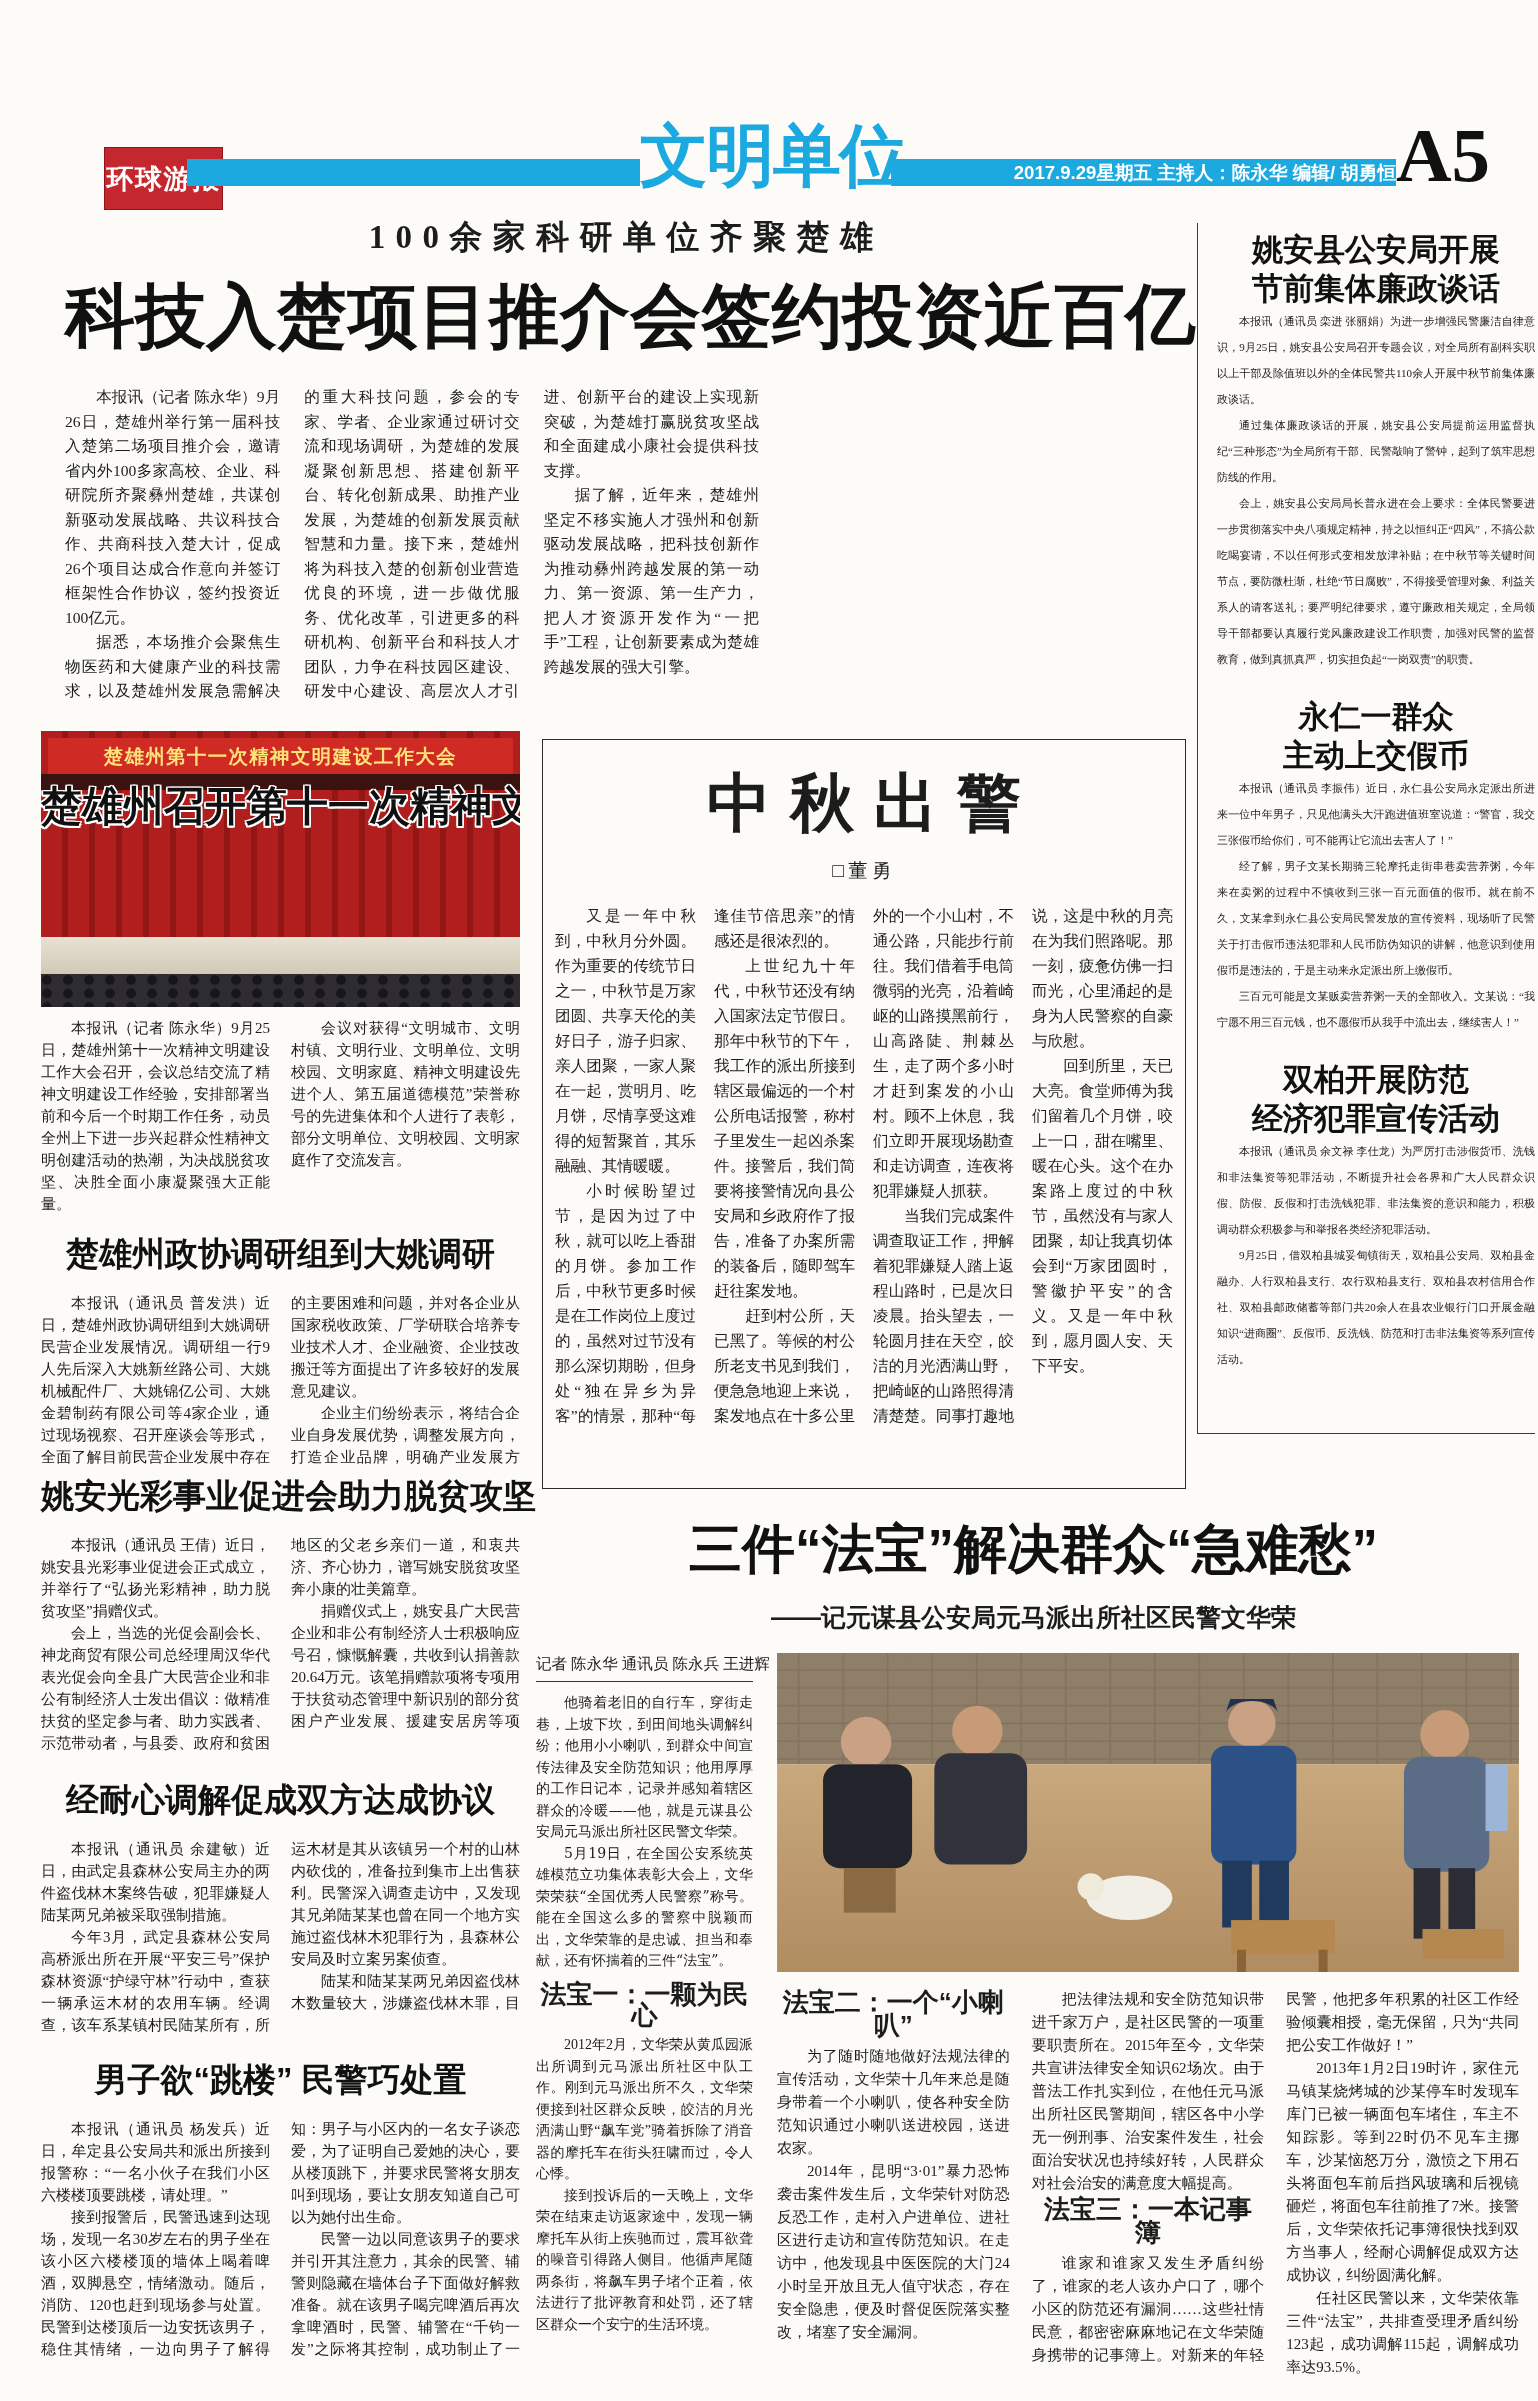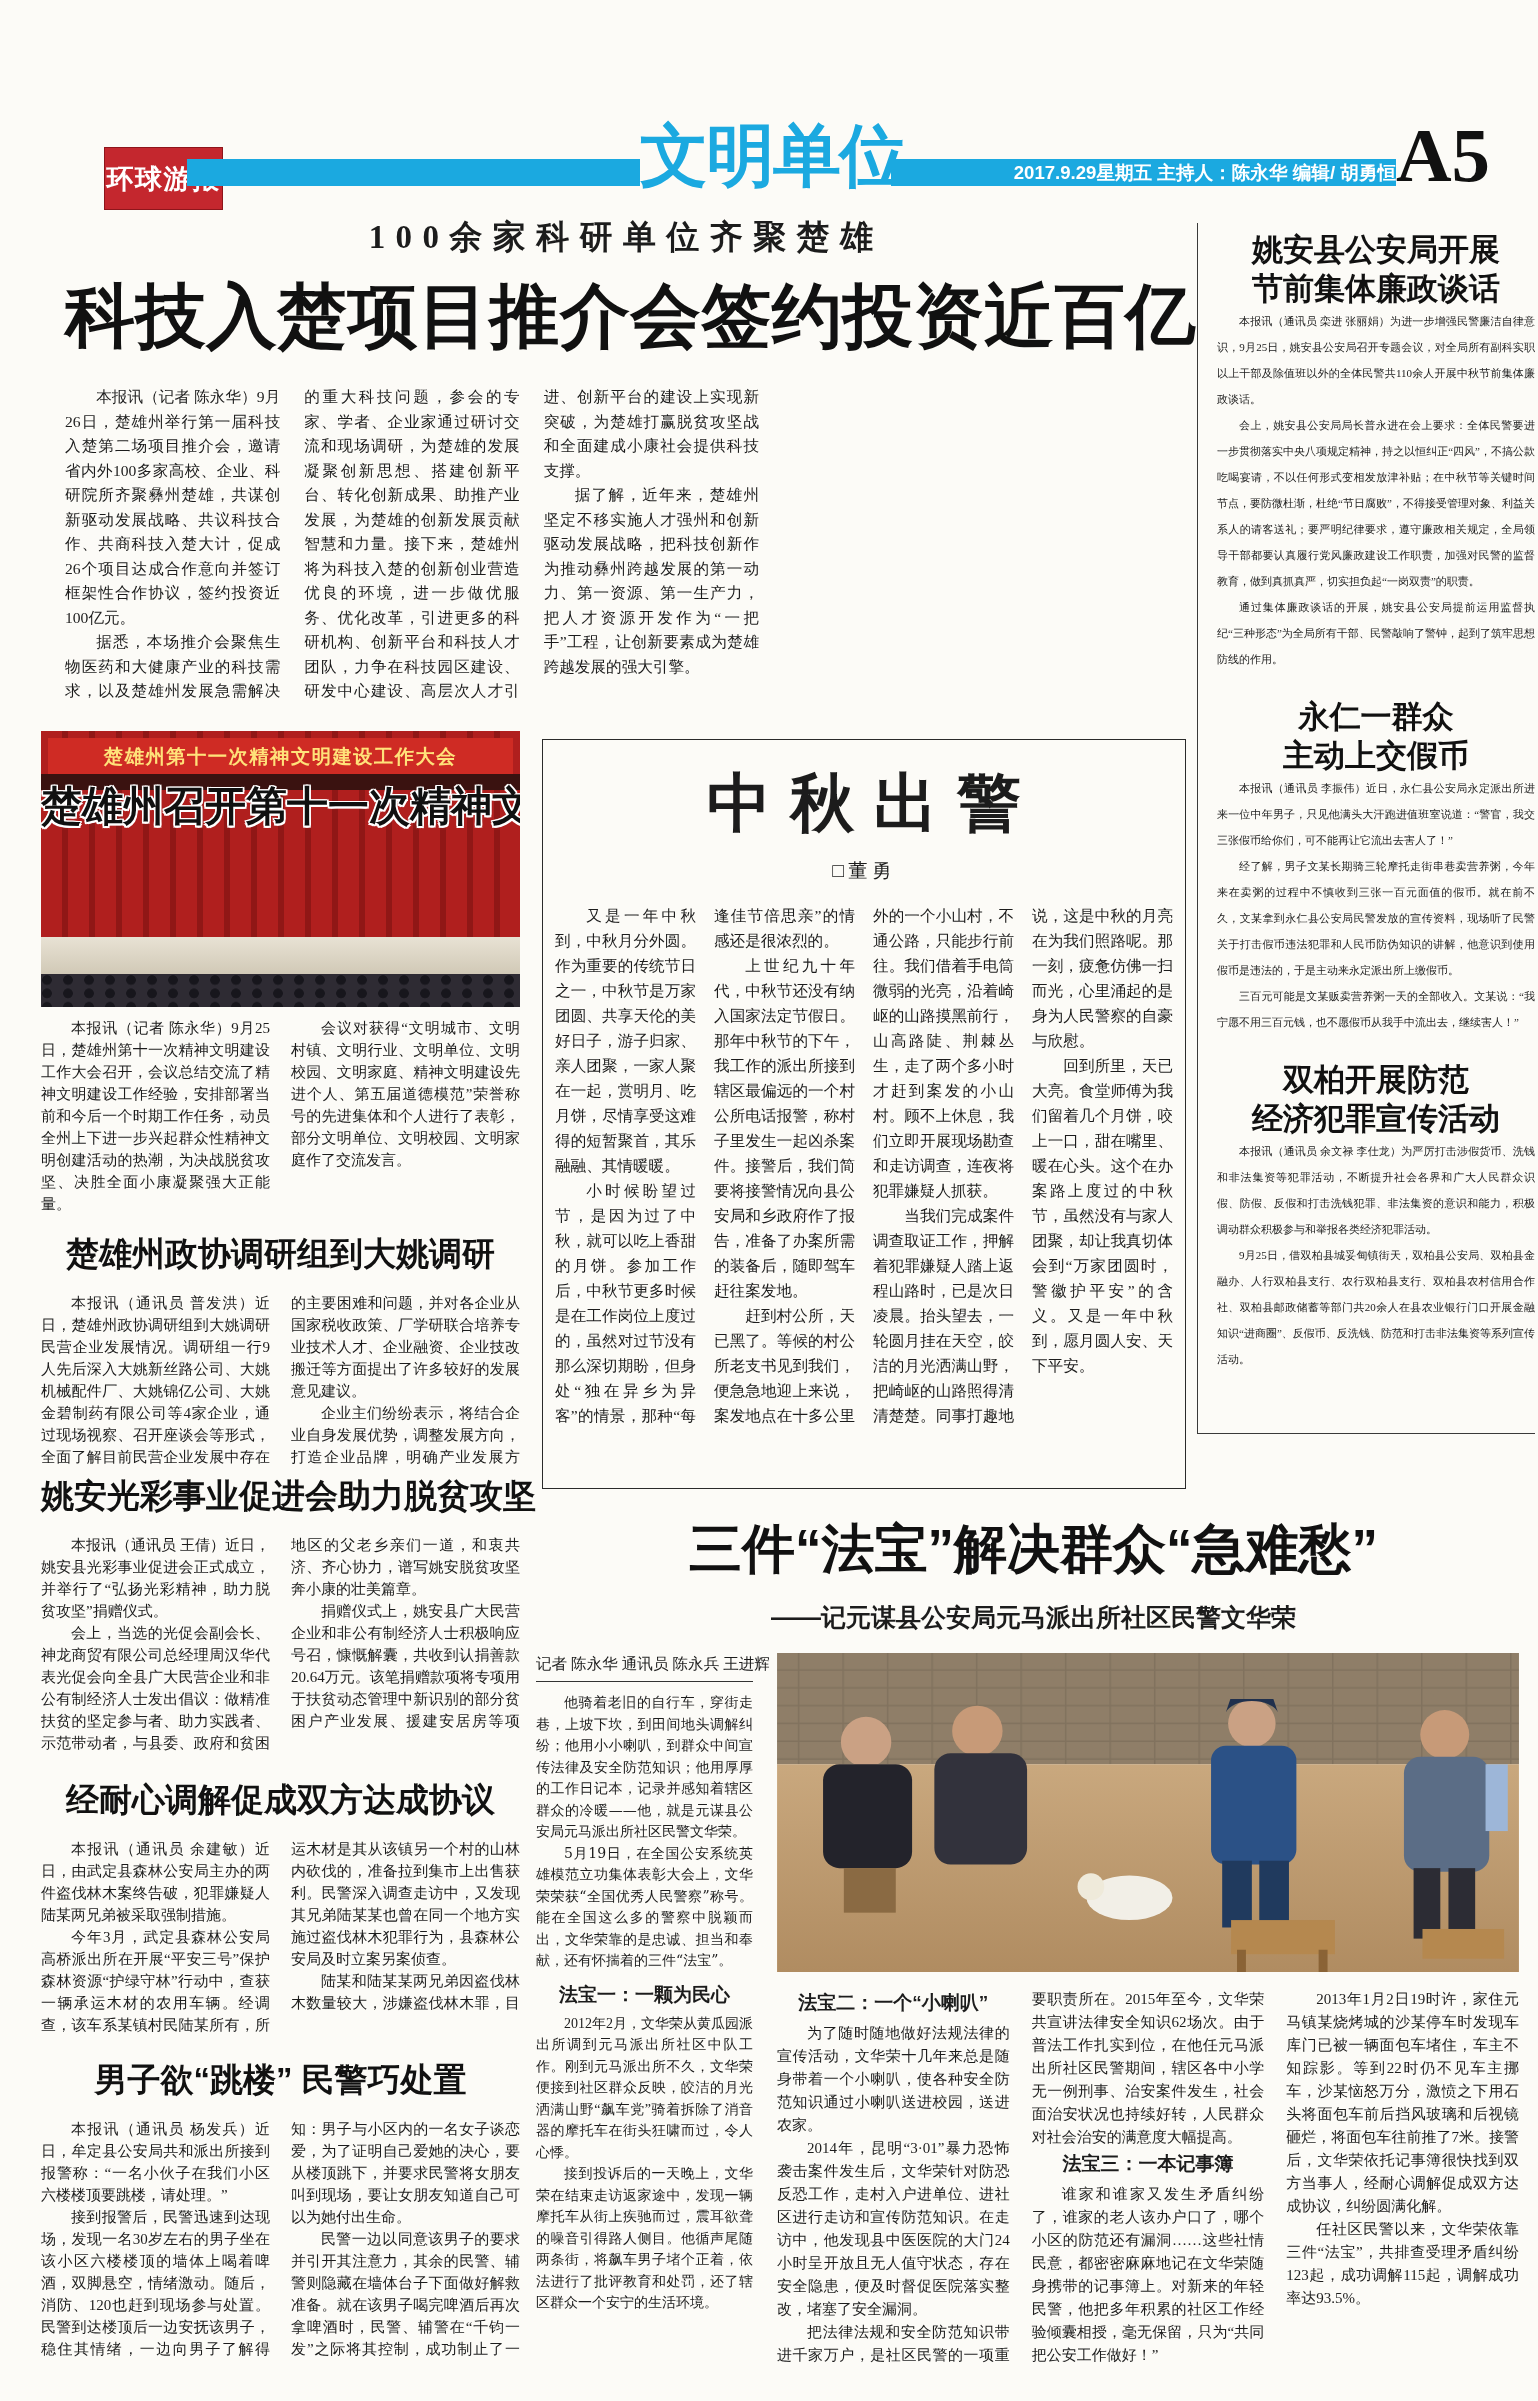--- a/index.html
+++ b/index.html
@@ -90,21 +90,21 @@
   
   .feature{position:absolute;left:536px;top:1514px;width:995px;}
   .feature h2{text-align:center;font-size:53px;font-weight:900;white-space:nowrap;}
   .feature .subtitle{text-align:center;font-size:25px;font-weight:bold;margin-top:15px;
       font-family:"Liberation Sans",sans-serif;}
   .feature-body{display:flex;margin-top:19.3px;}
   .f-left{width:217px;font-size:14px;line-height:21.5px;}
   .f-left .byline{font-size:15.6px;border-bottom:1.5px solid #333;padding-bottom:6px;
       margin-bottom:10.4px;text-align:center;white-space:nowrap;}
   .f-left .intro p{font-family:"DejaVu Serif",serif;}
-  .subhead{text-align:center;font-size:19px;font-weight:900;margin:12px 0 7.4px 0;
+  .subhead{text-align:center;font-size:26px;font-weight:900;margin:12px 0 7.4px 0;
       font-family:"Liberation Sans",sans-serif;}
   .f-right{width:742px;margin-left:24px;}
   .photo3{width:742px;height:319px;}
   .f-cols{margin-top:12px;column-count:3;column-gap:22px;font-size:15px;line-height:23px;
       height:405px;overflow:hidden;}
   .f-cols .subhead{margin-top:3px;}
 </style>
 </head>
 <body>
 
@@ -197,22 +197,22 @@
   <div class="hrule"></div>
 
   <div class="sidebar">
     <div class="side-article">
       <h3>
         <span>姚安县公安局开展</span><br>
         <span>节前集体廉政谈话</span>
       </h3>
       <div class="body">
         <p class="p">本报讯（通讯员 栾进 张丽娟）为进一步增强民警廉洁自律意识，9月25日，姚安县公安局召开专题会议，对全局所有副科实职以上干部及除值班以外的全体民警共110余人开展中秋节前集体廉政谈话。</p>
+        <p class="p">通过集体廉政谈话的开展，姚安县公安局提前运用监督执纪“三种形态”为全局所有干部、民警敲响了警钟，起到了筑牢思想防线的作用。</p>
         <p class="p">会上，姚安县公安局局长普永进在会上要求：全体民警要进一步贯彻落实中央八项规定精神，持之以恒纠正“四风”，不搞公款吃喝宴请，不以任何形式变相发放津补贴；在中秋节等关键时间节点，要防微杜渐，杜绝“节日腐败”，不得接受管理对象、利益关系人的请客送礼；要严明纪律要求，遵守廉政相关规定，全局领导干部都要认真履行党风廉政建设工作职责，加强对民警的监督教育，做到真抓真严，切实担负起“一岗双责”的职责。</p>
-        <p class="p">通过集体廉政谈话的开展，姚安县公安局提前运用监督执纪“三种形态”为全局所有干部、民警敲响了警钟，起到了筑牢思想防线的作用。</p>
       </div>
     </div>
     <div class="side-article">
       <h3>
         <span>永仁一群众</span><br>
         <span>主动上交假币</span>
       </h3>
       <div class="body">
         <p class="p">本报讯（通讯员 李振伟）近日，永仁县公安局永定派出所进来一位中年男子，只见他满头大汗跑进值班室说道：“警官，我交三张假币给你们，可不能再让它流出去害人了！”</p>
         <p class="p">经了解，男子文某长期骑三轮摩托走街串巷卖营养粥，今年来在卖粥的过程中不慎收到三张一百元面值的假币。就在前不久，文某拿到永仁县公安局民警发放的宣传资料，现场听了民警关于打击假币违法犯罪和人民币防伪知识的讲解，他意识到使用假币是违法的，于是主动来永定派出所上缴假币。</p>

